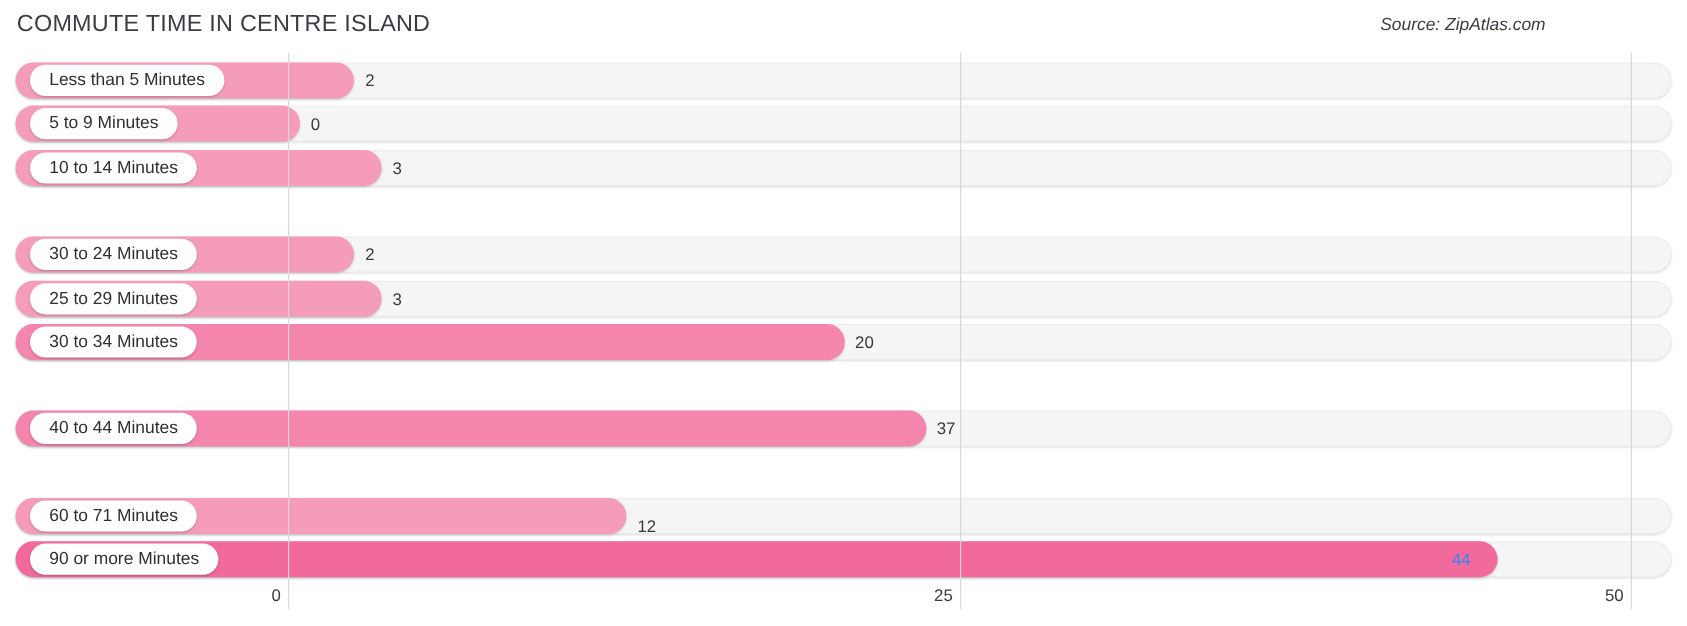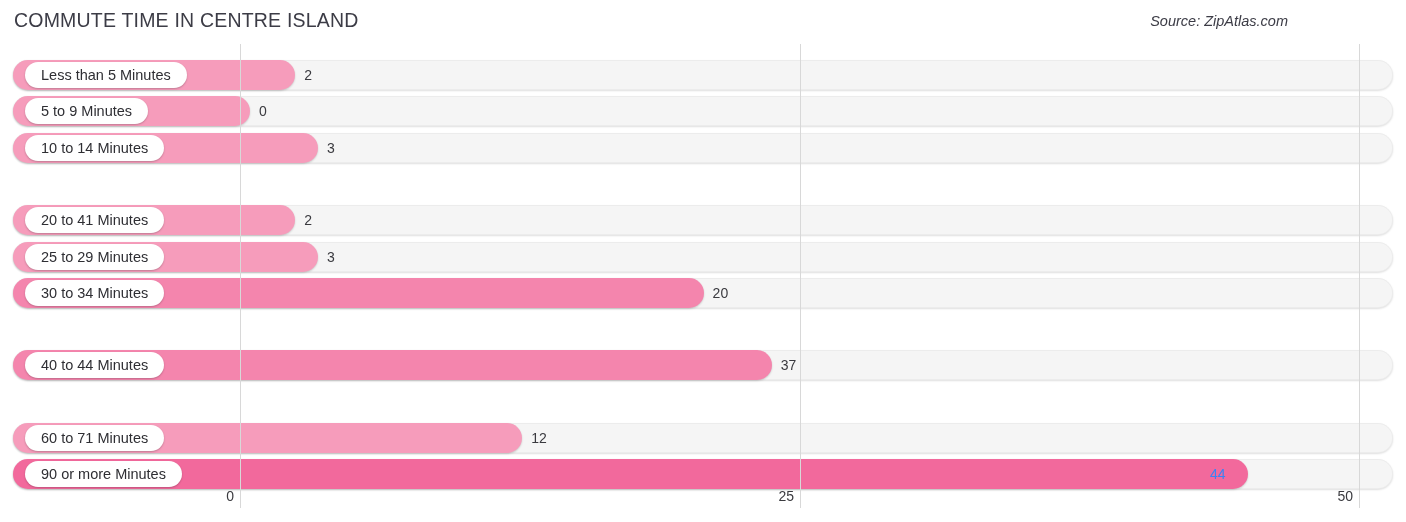--- a/index.html
+++ b/index.html
@@ -64,21 +64,21 @@
   }
   .gridline {
     position: absolute;
     top: 0;
     width: 1px;
     height: 438px;
     background: #d8d8d8;
   }
   .rows {
     position: absolute;
-    left: 0; top: 8px;
+    left: 0; top: 0;
     width: 1144px;
     height: 438px;
   }
   .row {
     position: absolute;
     left: 13px;
     width: 1380px;
     height: 30px;
   }
   .track {
@@ -179,21 +179,21 @@
         </div>
         <div class="row" style="top: 80.6px;">
           <div class="track"></div>
           <div class="bar bar-light" style="width: 305.04px;"></div>
           <div class="pill">10 to 14 Minutes</div>
           <div class="value" style="left: 314.04px;">3</div>
         </div>
         <div class="row" style="top: 153.2px;">
           <div class="track"></div>
           <div class="bar bar-light" style="width: 282.36px;"></div>
-          <div class="pill">20 to 41 Minutes</div>
+          <div class="pill">30 to 24 Minutes</div>
           <div class="value" style="left: 291.36px;">2</div>
         </div>
         <div class="row" style="top: 189.5px;">
           <div class="track"></div>
           <div class="bar bar-light" style="width: 305.04px;"></div>
           <div class="pill">25 to 29 Minutes</div>
           <div class="value" style="left: 314.04px;">3</div>
         </div>
         <div class="row" style="top: 225.8px;">
           <div class="track"></div>
@@ -204,21 +204,21 @@
         <div class="row" style="top: 298.4px;">
           <div class="track"></div>
           <div class="bar bar-mid" style="width: 758.64px;"></div>
           <div class="pill">40 to 44 Minutes</div>
           <div class="value" style="left: 767.64px;">37</div>
         </div>
         <div class="row" style="top: 371px;">
           <div class="track"></div>
           <div class="bar bar-light" style="width: 509.16px;"></div>
           <div class="pill">60 to 71 Minutes</div>
-          <div class="value" style="left: 518.16px;">12</div>
+          <div class="value" style="left: 518.16px; margin-top: 8px;">12</div>
         </div>
         <div class="row" style="top: 407.3px;">
           <div class="track"></div>
           <div class="bar bar-strong" style="width: 1234.92px;"></div>
           <div class="pill">90 or more Minutes</div>
           <div class="value inside" style="left: 1196.92px;">44</div>
         </div>
       </div>
     <div class="gridlines" id="gridlines">
         <div class="gridline" style="left: 240px;"></div>

